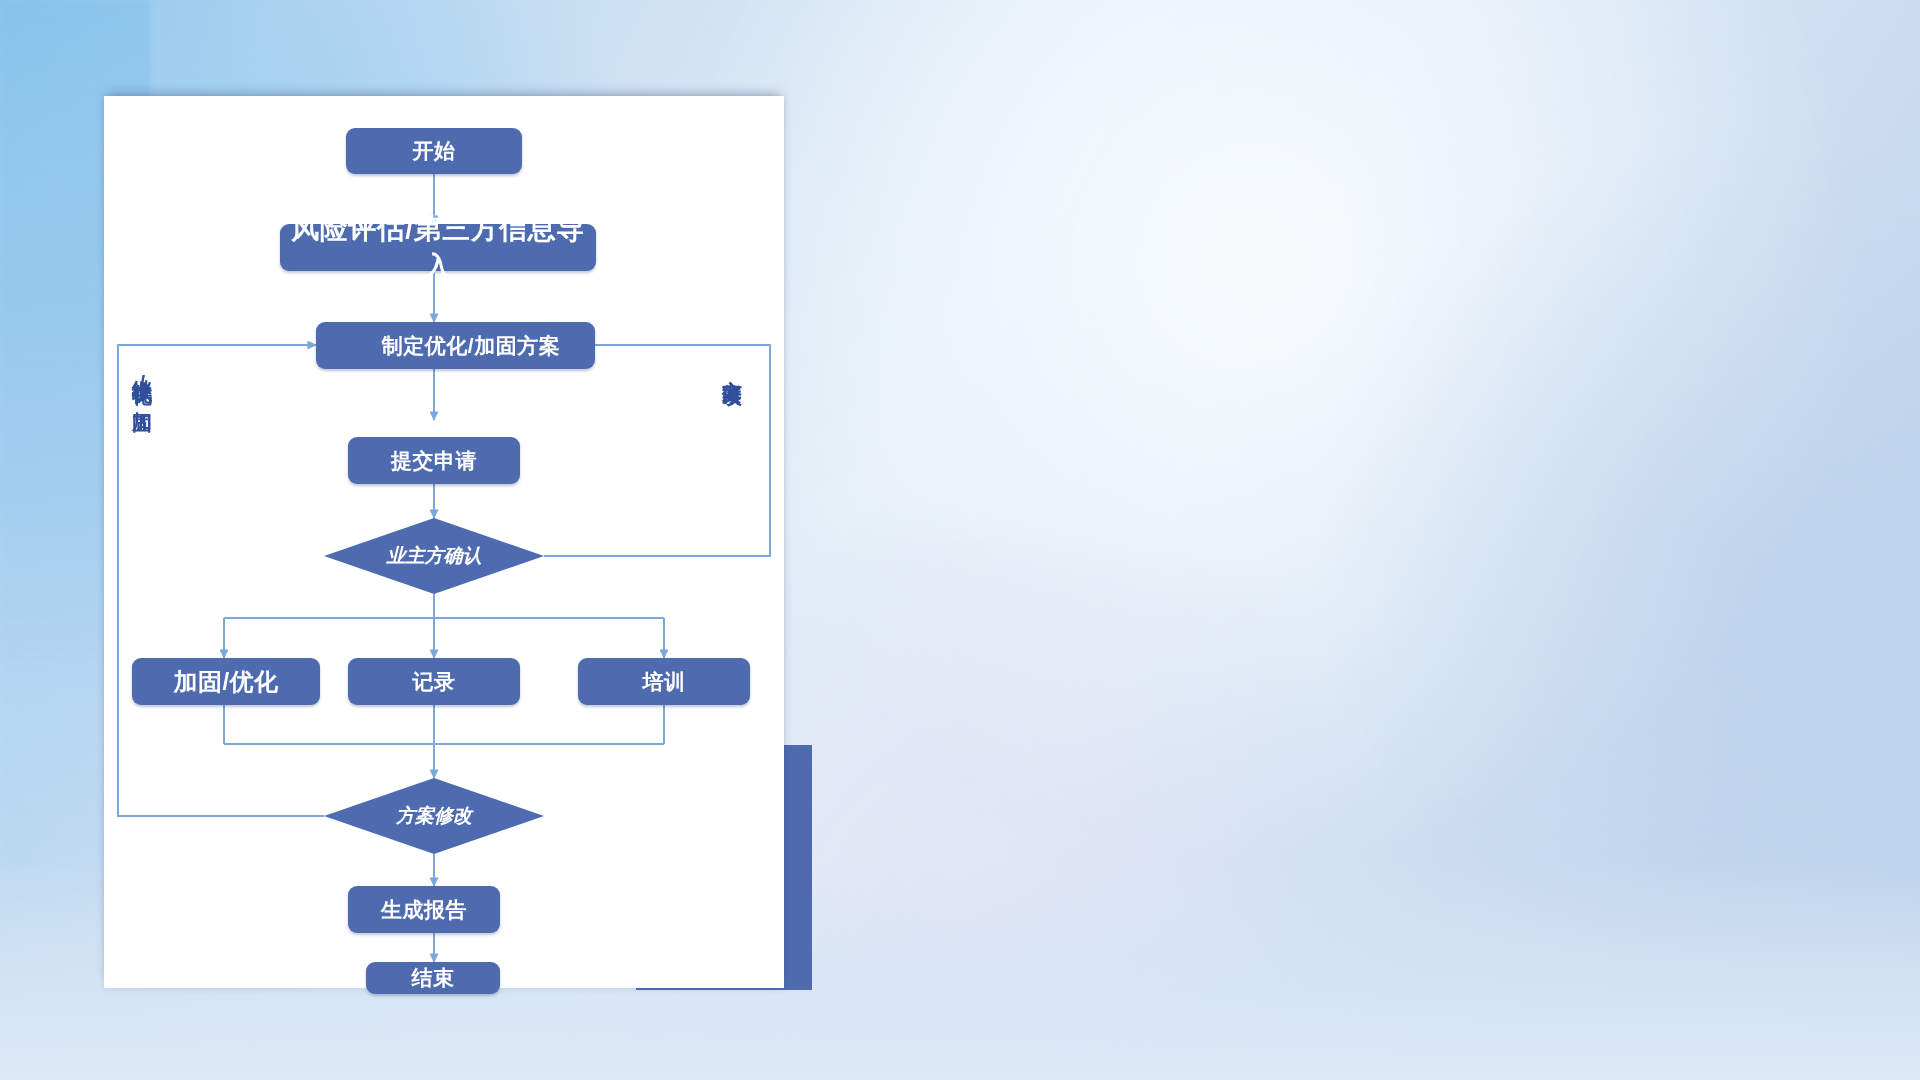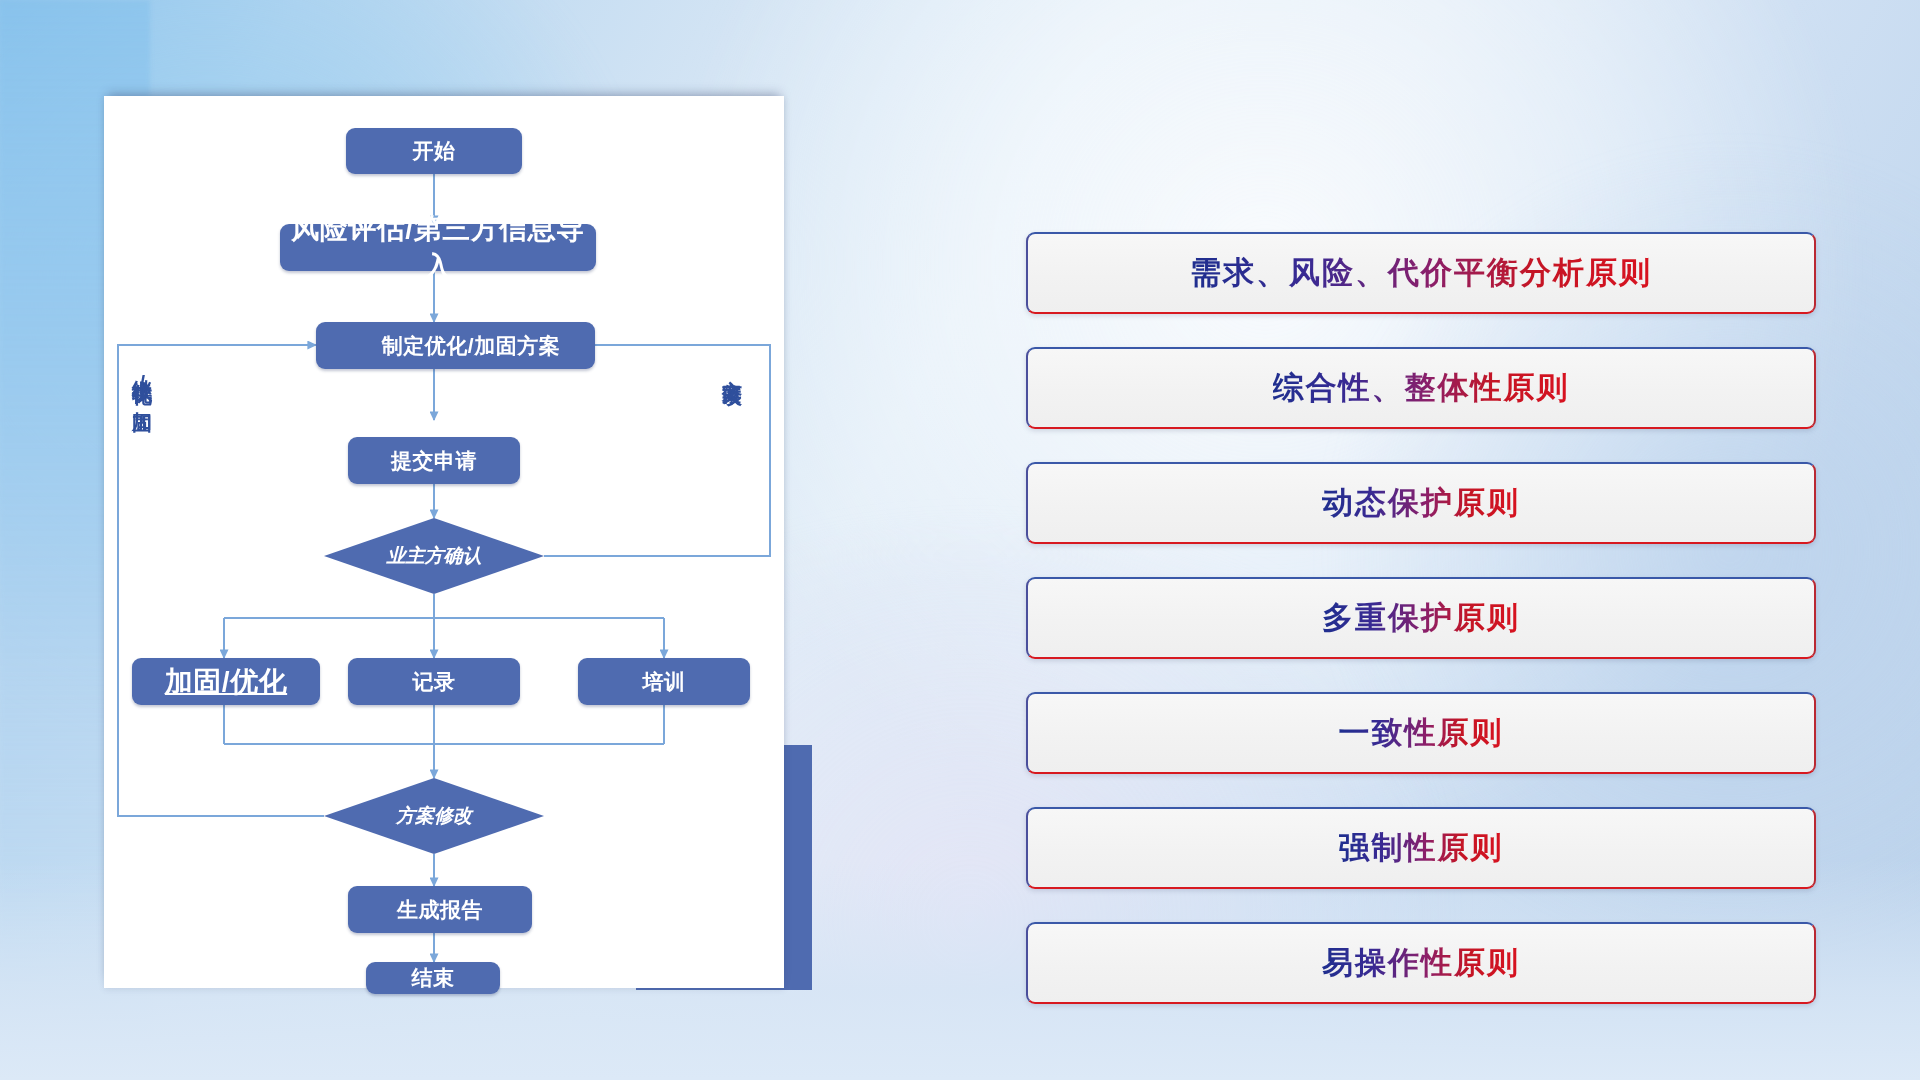--- a/index.html
+++ b/index.html
@@ -137,72 +137,47 @@
 
       <div class="node" style="left:244px;top:341px;width:172px;height:47px;font-size:21px;">
         <span>提交申请</span>
       </div>
 
       <div class="diamond" style="left:220px;top:422px;width:220px;height:76px;font-size:19px;">
         <div class="dshape"></div>
         <span class="dlabel">业主方确认</span>
       </div>
 
-      <div class="node" style="left:28px;top:562px;width:188px;height:47px;font-size:28px;text-decoration:underline;">
+      <div class="node" style="left:28px;top:562px;width:188px;height:47px;font-size:24px;">
         <span>加固/优化</span>
       </div>
 
       <div class="node" style="left:244px;top:562px;width:172px;height:47px;font-size:21px;">
         <span>记录</span>
       </div>
 
       <div class="node" style="left:474px;top:562px;width:172px;height:47px;font-size:21px;">
         <span>培训</span>
       </div>
 
       <div class="diamond" style="left:220px;top:682px;width:220px;height:76px;font-size:19px;">
         <div class="dshape"></div>
         <span class="dlabel">方案修改</span>
       </div>
 
-      <div class="node" style="left:244px;top:790px;width:184px;height:47px;font-size:21px;">
+      <div class="node" style="left:244px;top:790px;width:152px;height:47px;font-size:21px;">
         <span>生成报告</span>
       </div>
 
       <div class="node" style="left:262px;top:866px;width:134px;height:32px;font-size:21px;">
         <span>结束</span>
       </div>
 
       <div class="vlabel" style="left:28px;top:268px;font-size:20px;">继续优化/加固</div>
 
       <div class="vlabel" style="left:618px;top:268px;font-size:20px;">方案修改</div>
 
     </div>
   </div>
 
 
-  <div class="cards">
-
-    <div class="pcard">
-      <span class="ptext">需求、风险、代价平衡分析原则</span>
-    </div>
-    <div class="pcard">
-      <span class="ptext">综合性、整体性原则</span>
-    </div>
-    <div class="pcard">
-      <span class="ptext">动态保护原则</span>
-    </div>
-    <div class="pcard">
-      <span class="ptext">多重保护原则</span>
-    </div>
-    <div class="pcard">
-      <span class="ptext">一致性原则</span>
-    </div>
-    <div class="pcard">
-      <span class="ptext">强制性原则</span>
-    </div>
-    <div class="pcard">
-      <span class="ptext">易操作性原则</span>
-    </div>
-
-  </div>
 
 </div>
 
 </body></html>

